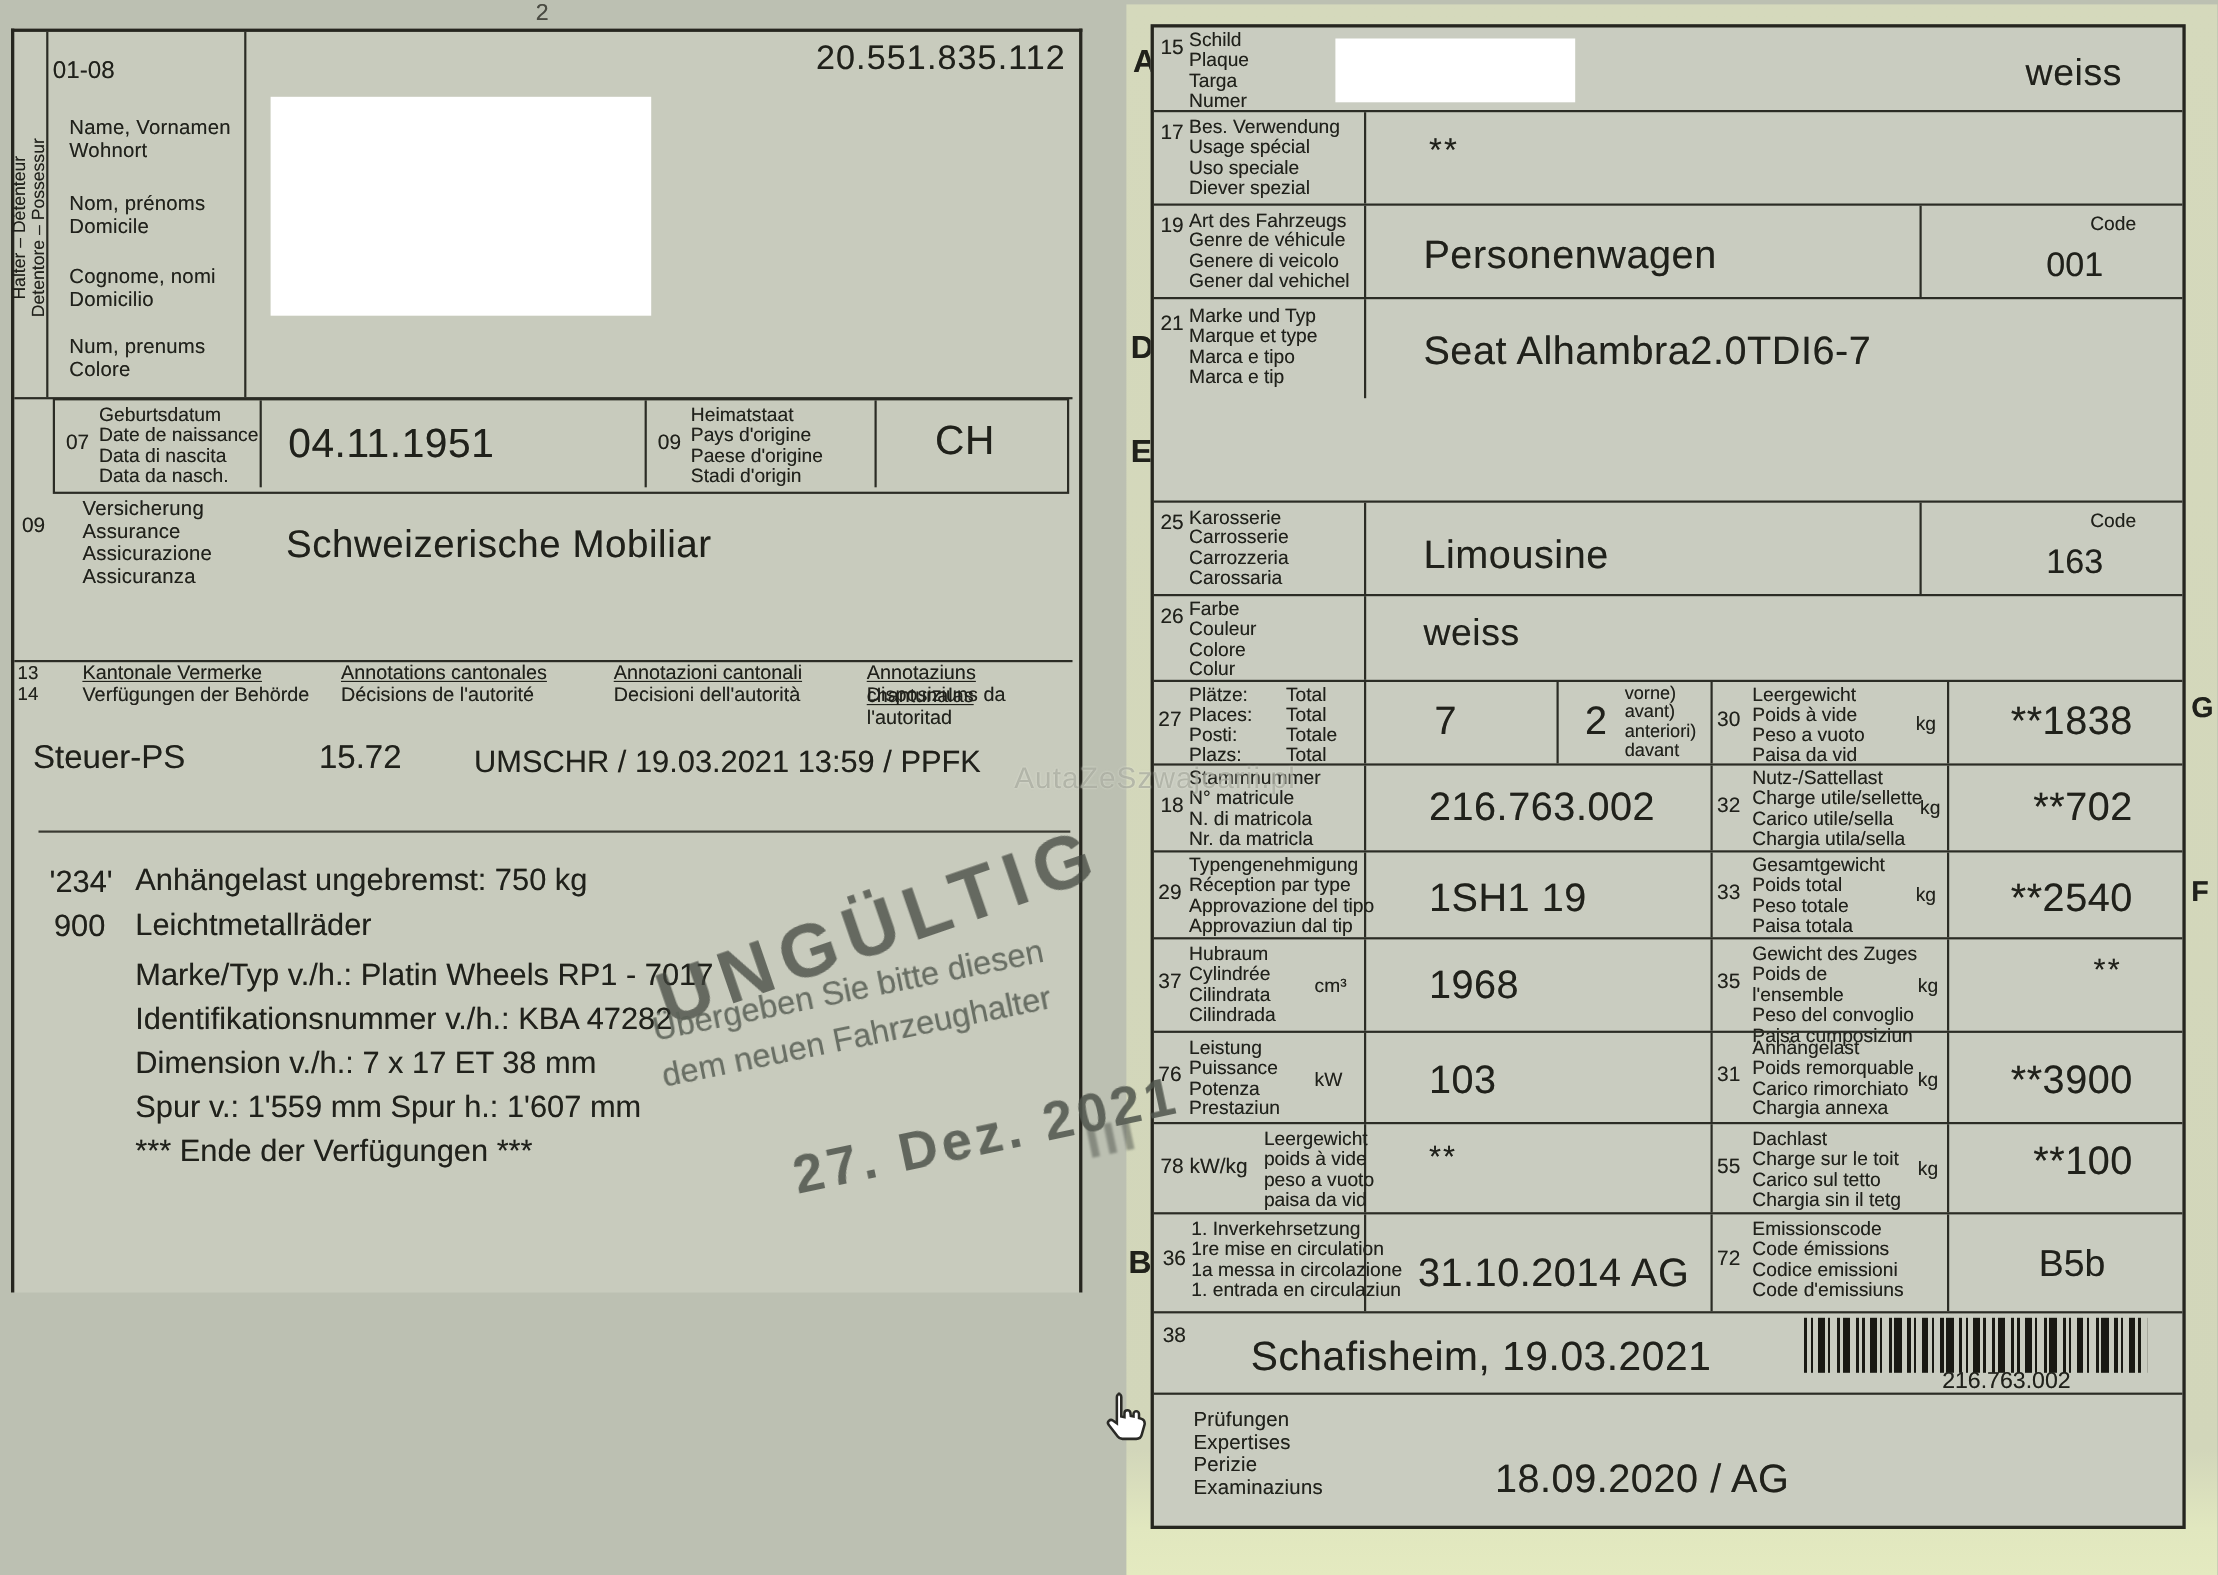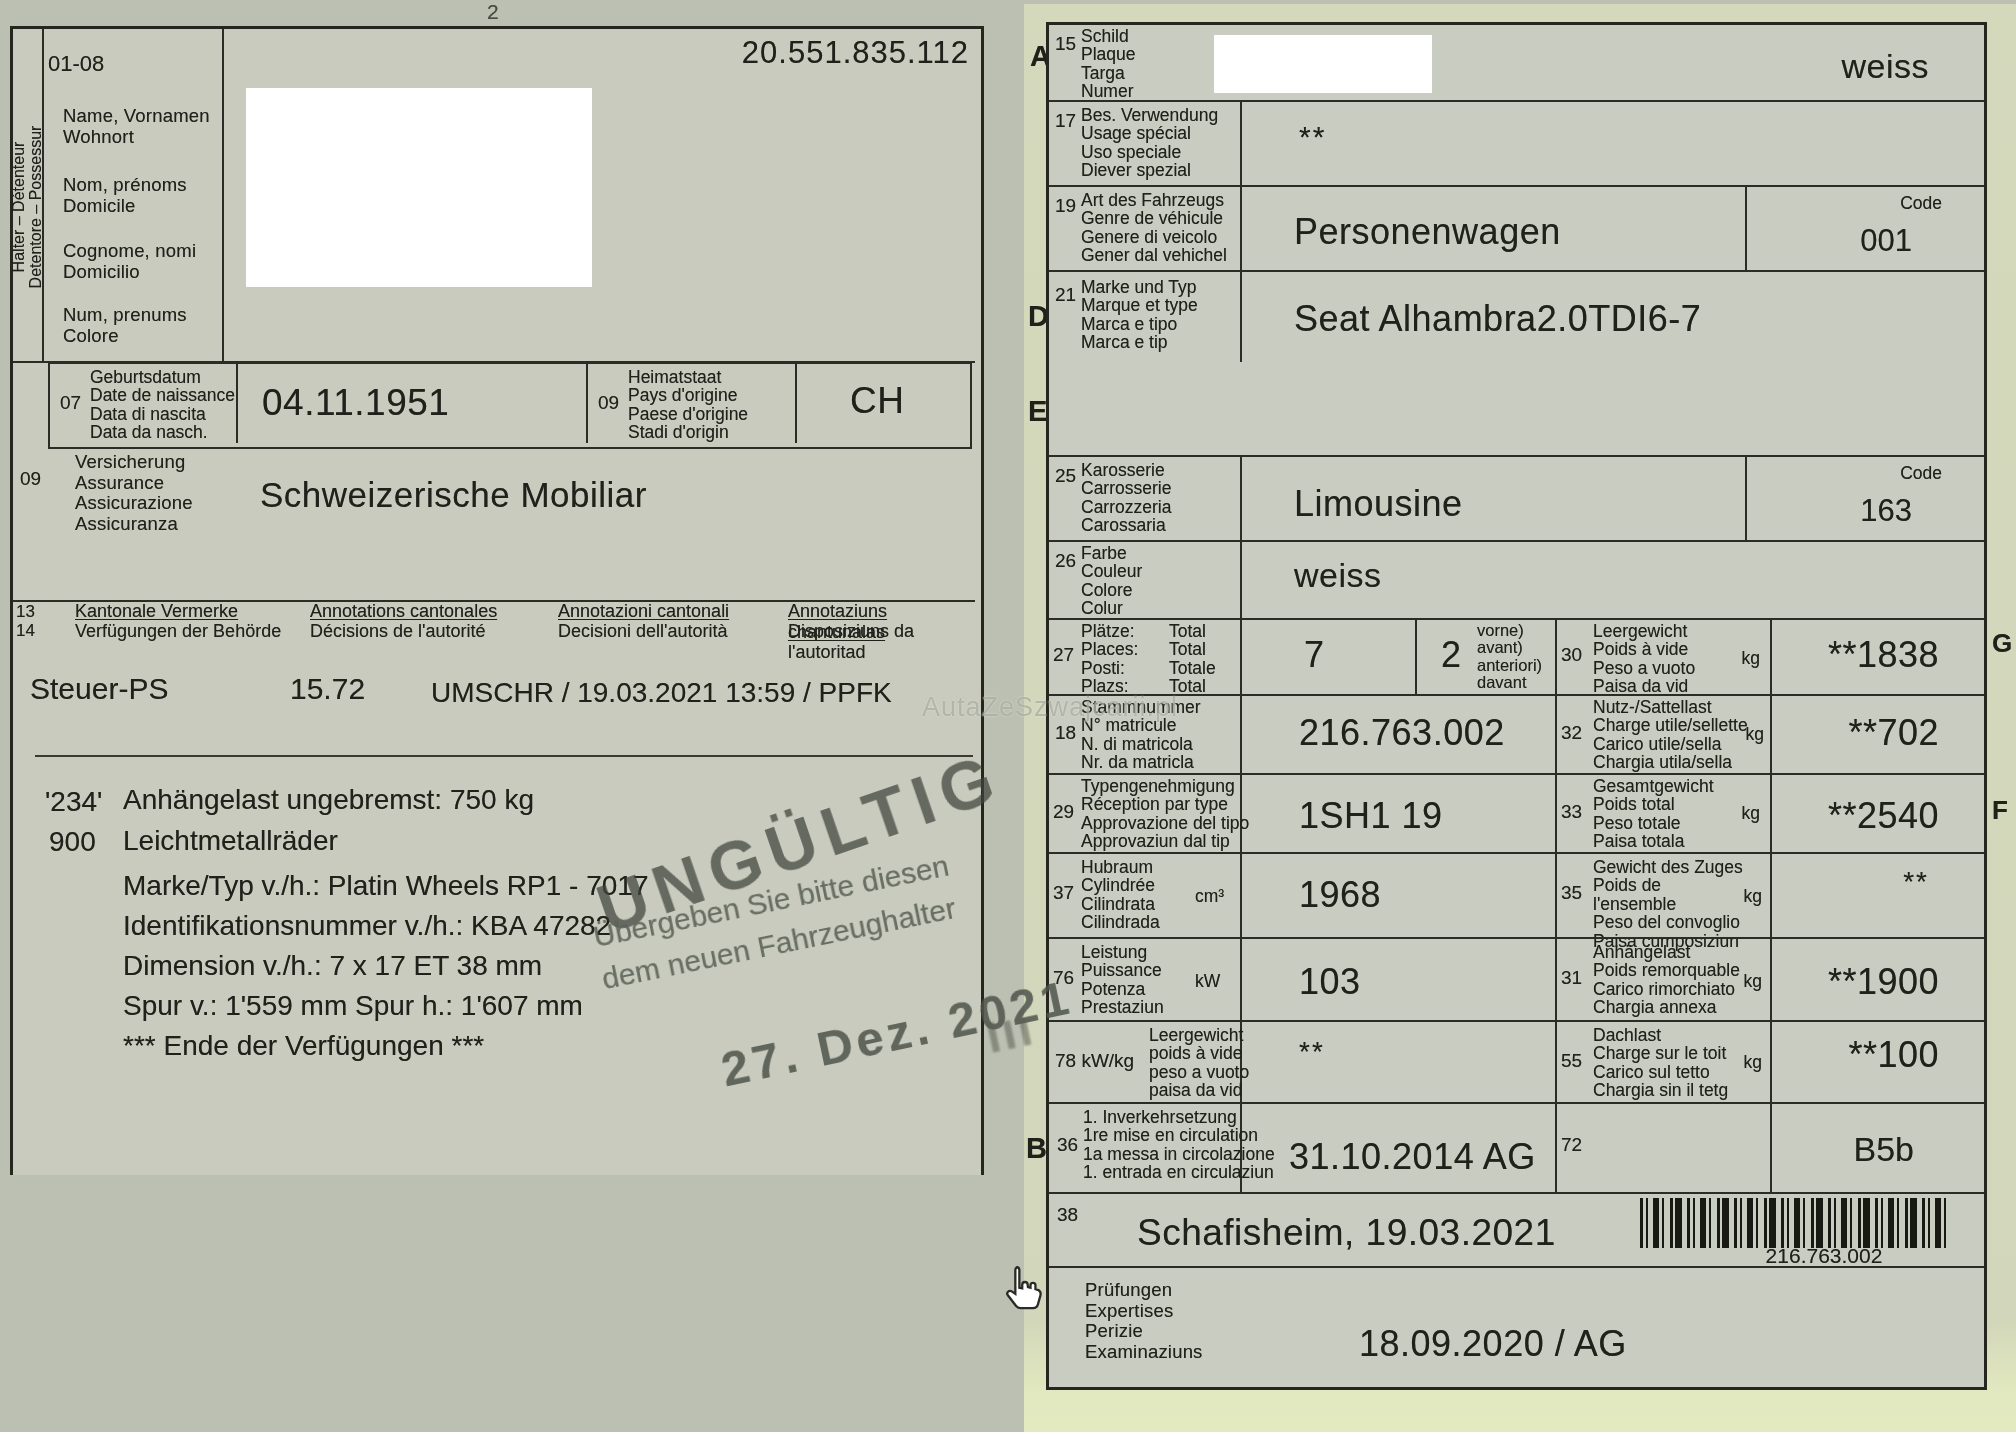--- a/index.html
+++ b/index.html
@@ -288,21 +288,21 @@
 Potenza
 Prestaziun</div>
       <span class="abs" style="left:146px;top:32px;font-size:17.5px">kW</span>
       <span class="val" style="left:250px;top:22px">103</span>
       <span class="num" style="left:512px;top:28px">31</span>
       <div class="lbl-s" style="left:544px;top:4px;width:150px">Anhängelast
 Poids remorquable
 Carico rimorchiato
 Chargia annexa</div>
       <span class="abs" style="left:658px;top:32px;width:55px;text-align:right;font-size:17.5px">kg</span>
-      <span class="val" style="right:45px;top:22px">**1900</span>
+      <span class="val" style="right:45px;top:22px">**3900</span>
     </div>
 
     <div class="rrow" style="top:995px;height:82px">
       <div class="vline" style="left:191px;top:0;height:80px"></div>
       <div class="vline" style="left:506px;top:0;height:80px"></div>
       <div class="vline" style="left:721px;top:0;height:80px"></div>
       <span class="num" style="left:6px;top:28px">78 kW/kg</span>
       <div class="lbl-s" style="left:100px;top:4px">Leergewicht
 poids à vide
 peso a vuoto
@@ -321,20 +321,24 @@
       <div class="vline" style="left:191px;top:0;height:88px"></div>
       <div class="vline" style="left:506px;top:0;height:88px"></div>
       <div class="vline" style="left:721px;top:0;height:88px"></div>
       <span class="num" style="left:8px;top:30px">36</span>
       <div class="lbl-s" style="left:34px;top:4px">1. Inverkehrsetzung
 1re mise en circulation
 1a messa in circolazione
 1. entrada en circulaziun</div>
       <span class="val" style="left:240px;top:32px">31.10.2014 AG</span>
       <span class="num" style="left:512px;top:30px">72</span>
+      <div class="lbl-s" style="left:544px;top:4px;width:160px">Emissionscode
+Code émissions
+Codice emissioni
+Code d'emissiuns</div>
       <span class="abs" style="right:70px;top:26px;font-size:34px">B5b</span>
     </div>
 
     <div class="rrow" style="top:1167px;height:74px">
       <span class="num" style="left:8px;top:10px">38</span>
       <span class="val" style="left:88px;top:18px;font-size:37px">Schafisheim, 19.03.2021</span>
       <div class="barcode" style="left:591px;top:4px;width:312px;height:50px;z-index:5"></div>
       <span class="abs" style="left:625px;top:50px;width:300px;text-align:center;font-size:21px;z-index:5">216.763.002</span>
     </div>
 

